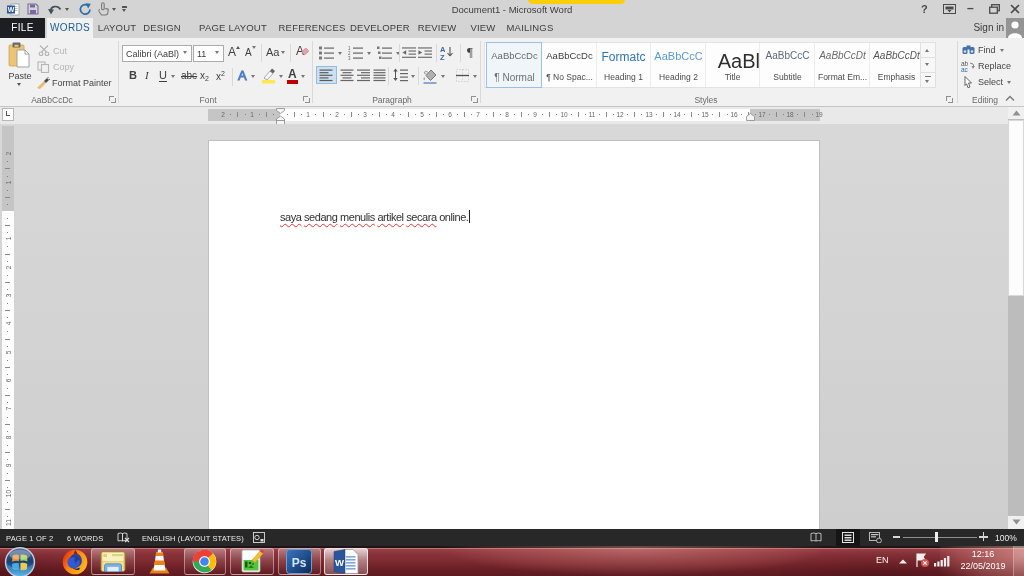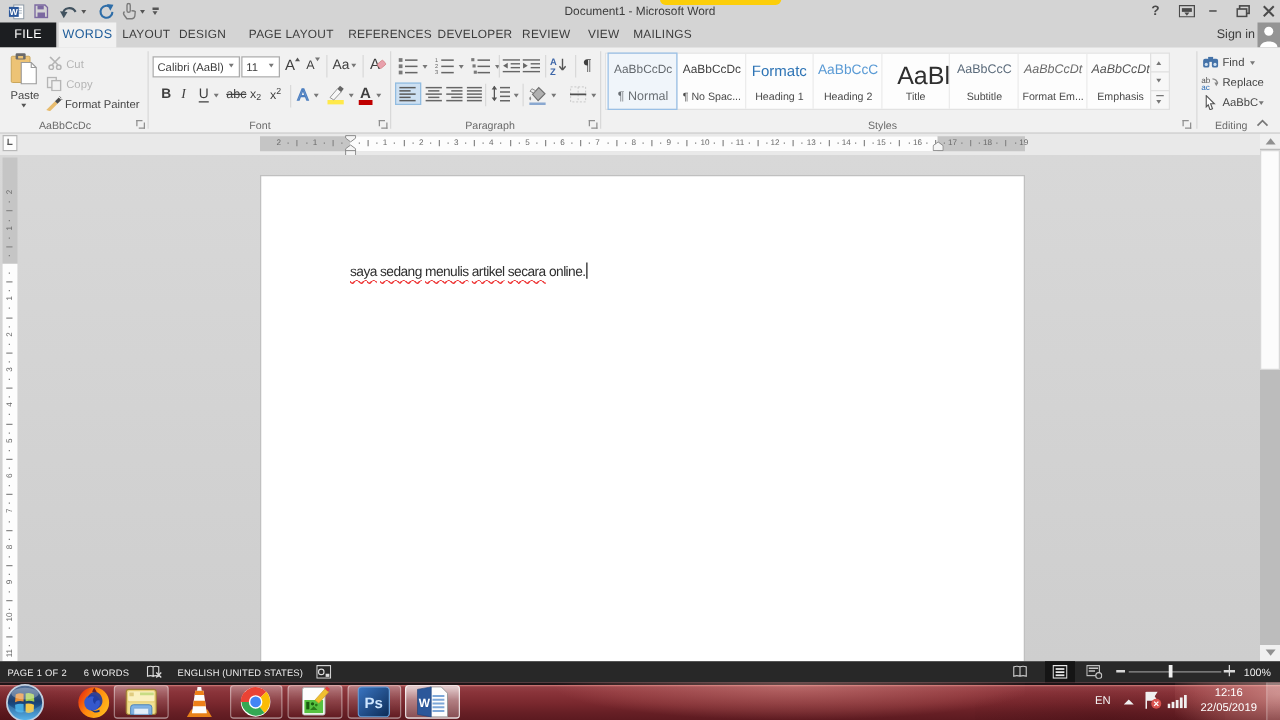--- a/index.html
+++ b/index.html
@@ -326,21 +326,21 @@
 <svg class="a" style="left:961px;top:60px" width="14" height="12" viewBox="0 0 14 12">
  <text x="0" y="6" font-size="6.5" fill="#555" font-family="Liberation Sans">ab</text>
  <text x="0" y="12" font-size="6.5" fill="#2b6cb5" font-family="Liberation Sans">ac</text>
  <path d="M9,3 a4,4 0 0 1 4,4" stroke="#888" stroke-width="1" fill="none"></path>
  <path d="M13.8,6 l-1.8,3 -1.5,-3 Z" fill="#888"></path>
 </svg>
 <div class="a t9" style="left:978px;top:61px">Replace</div>
 <svg class="a" style="left:963px;top:76px" width="10" height="12" viewBox="0 0 10 12">
  <path d="M2,0.5 L8.5,7 H5.5 L7,11 L5,11.8 L3.6,7.8 L2,9.5 Z" fill="#fff" stroke="#555" stroke-width="0.9"></path>
 </svg>
-<div class="a t9" style="left:978px;top:77px">AaBbC</div>
+<div class="a t9" style="left:978px;top:77px">Select</div>
 <div class="cv" style="left:1007px;top:81px"></div>
 
 <svg class="a" style="left:1005px;top:95px" width="10" height="7" viewBox="0 0 10 7">
     <path d="M1,5.5 L5,1.5 L9,5.5" fill="none" stroke="#777" stroke-width="1.3"></path>
   </svg>
 <div class="a" style="left:0;top:107px;width:1024px;height:17px;background:#e9e9e9"></div>
 <div class="a" style="left:2px;top:108px;width:12px;height:13px;background:#fdfdfd;border:1px solid #b8b8b8"></div>
 <div class="a" style="left:6px;top:111px;width:4px;height:5px;border-left:1.5px solid #555;border-bottom:1.5px solid #555"></div>
 <div class="a" style="left:208px;top:109px;width:612px;height:12px;background:#c5c5c5"></div>
 <div class="a" style="left:280px;top:109px;width:470px;height:12px;background:#fdfdfd"></div>
@@ -510,21 +510,21 @@
     <path d="M0.5,0.5 L4.5,5.5 L8.5,0.5 Z" fill="#909090"></path>
   </svg>
 
 <div class="a" style="left:0;top:529px;width:1024px;height:17px;background:#282828"></div>
 <div class="a" style="left:6px;top:534px;font-size:7.5px;color:#ededed;letter-spacing:0.2px">PAGE 1 OF 2</div>
 <div class="a" style="left:67px;top:534px;font-size:7.5px;color:#ededed;letter-spacing:0.2px">6 WORDS</div>
 <svg class="a" style="left:117px;top:532px" width="13" height="11" viewBox="0 0 13 11">
  <path d="M1,1.5 Q3.5,0.5 5.5,1.5 V9 Q3.5,8 1,9 Z M5.5,1.5 Q7.5,0.5 10,1.5 V9 Q7.5,8 5.5,9 Z" fill="none" stroke="#dcdcdc" stroke-width="0.9"></path>
  <path d="M8,6 l4,4 M12,6 l-4,4" stroke="#dcdcdc" stroke-width="1.1"></path>
 </svg>
-<div class="a" style="left:142px;top:534px;font-size:7.5px;color:#ededed;letter-spacing:0.1px">ENGLISH (UNITED STATES)</div>
+<div class="a" style="left:142px;top:534px;font-size:7.5px;color:#ededed;letter-spacing:0.1px">ENGLISH (LAYOUT STATES)</div>
 <svg class="a" style="left:253px;top:532px" width="12" height="11" viewBox="0 0 12 11">
  <rect x="0.5" y="0.5" width="11" height="10" fill="none" stroke="#dcdcdc" stroke-width="0.9"></rect>
  <circle cx="4" cy="5.5" r="2.2" fill="none" stroke="#dcdcdc" stroke-width="0.9"></circle>
  <rect x="7.5" y="7" width="3" height="2.5" fill="#dcdcdc"></rect>
 </svg>
 
 <svg class="a" style="left:810px;top:532px" width="13" height="11" viewBox="0 0 13 11">
  <path d="M1,1.5 Q3.5,0.5 6,1.5 Q8.5,0.5 11,1.5 V9 Q8.5,8 6,9 Q3.5,8 1,9 Z M6,1.5 V9" fill="none" stroke="#c8c8c8" stroke-width="0.9"></path>
 </svg>
 <div class="a" style="left:836px;top:529px;width:24px;height:17px;background:#151515"></div>

